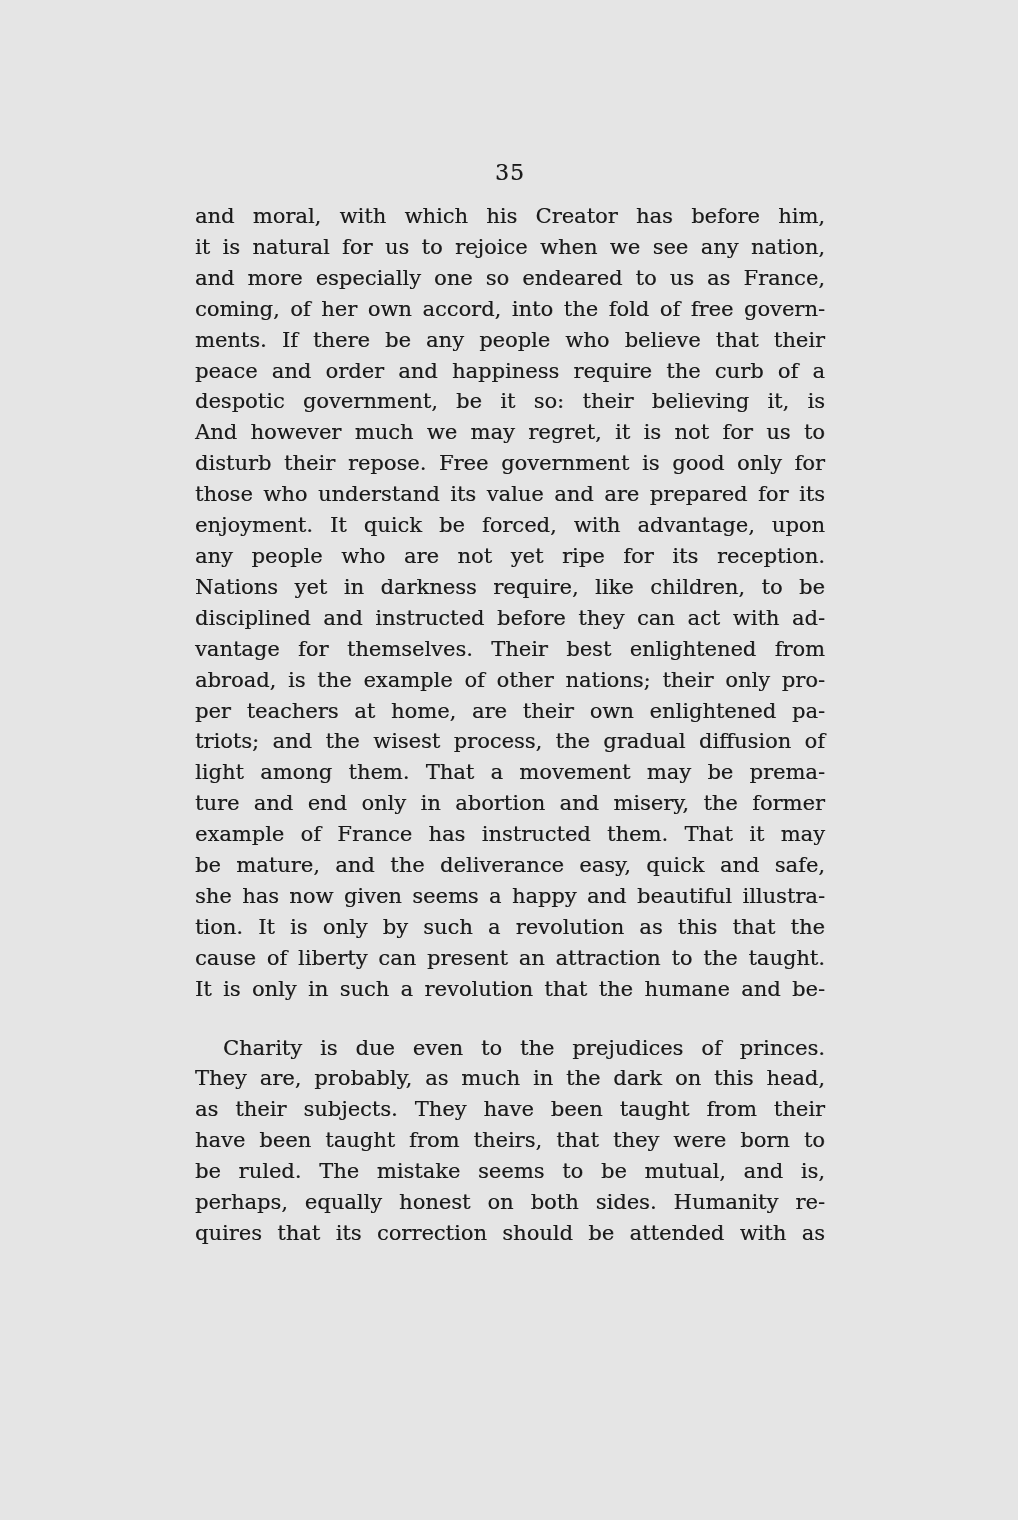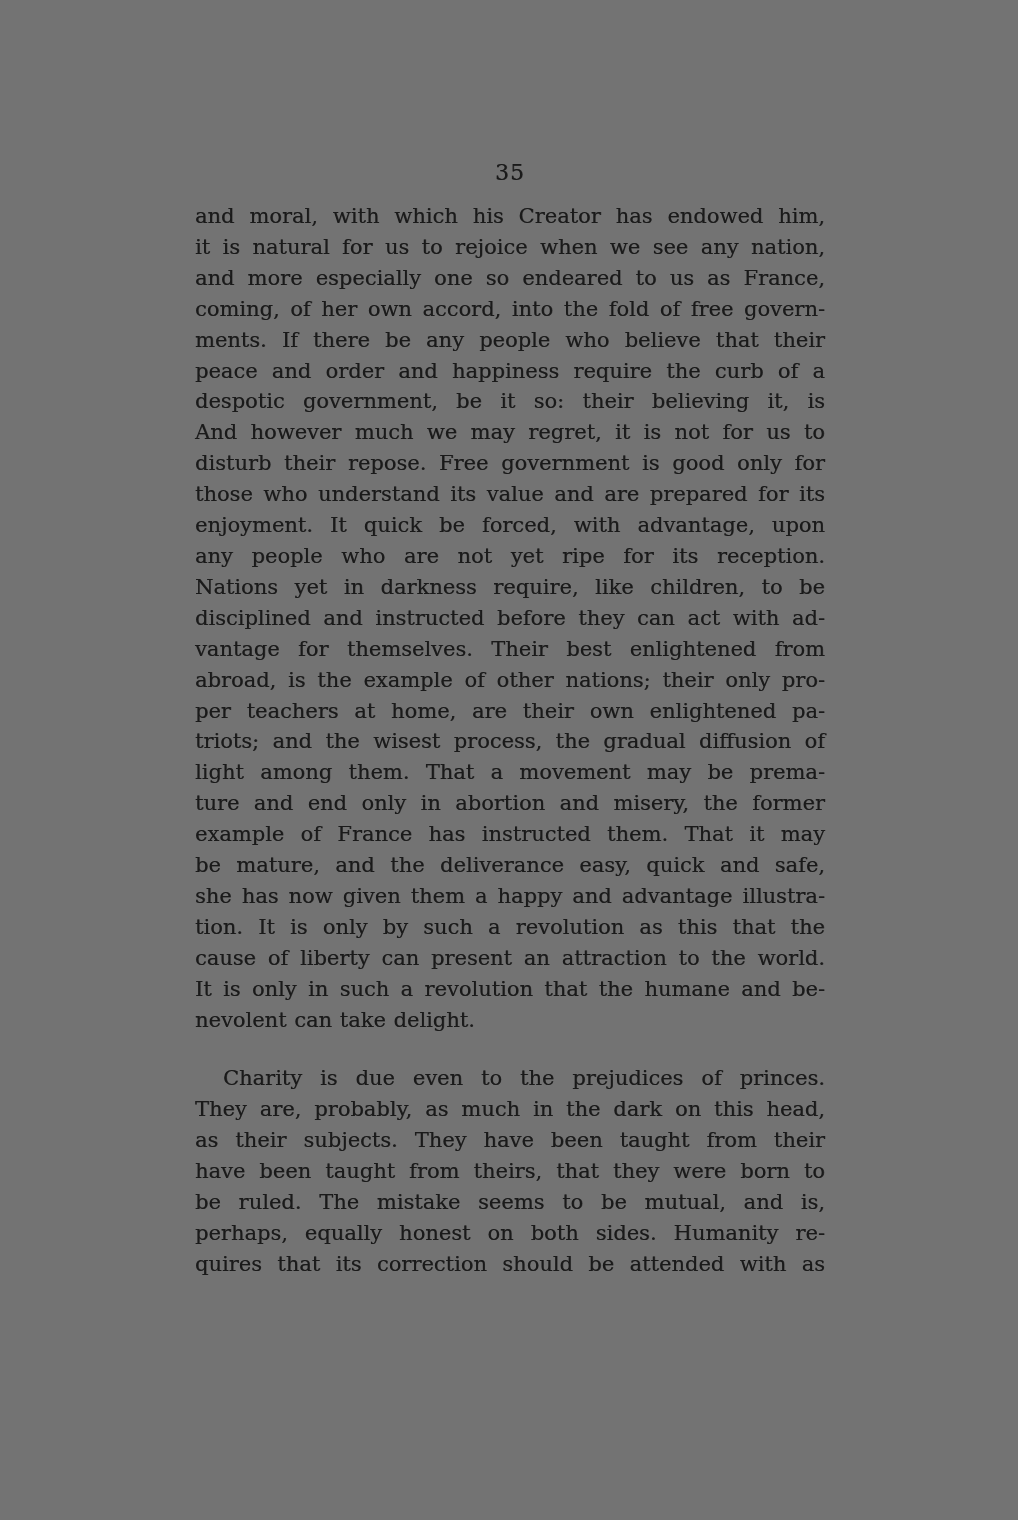--- a/index.html
+++ b/index.html
@@ -4,21 +4,21 @@
 <style>
   html, body {
     margin: 0;
     padding: 0;
     background: #ffffff;
   }
   .page {
     position: relative;
     width: 1018px;
     height: 1520px;
-    background: #737373;
+    background: #e5e5e5;
     overflow: hidden;
     font-family: "DejaVu Serif", "Liberation Serif", serif;
     color: #1a1a1a;
   }
   .page-number {
     position: absolute;
     top: 160px;
     left: 195px;
     width: 630px;
     text-align: center;
@@ -50,21 +50,21 @@
     margin-top: 28px;
   }
 </style>
 </head>
 <body>
 
 <div class="page">
   <div class="page-number">35</div>
   <div class="text-block">
       <div>
-        <div class="text-line">and moral, with which his Creator has endowed him,</div>
+        <div class="text-line">and moral, with which his Creator has before him,</div>
         <div class="text-line">it is natural for us to rejoice when we see any nation,</div>
         <div class="text-line">and more especially one so endeared to us as France,</div>
         <div class="text-line">coming, of her own accord, into the fold of free govern-</div>
         <div class="text-line">ments.  If there be any people who believe that their</div>
         <div class="text-line">peace and order and happiness require the curb of a</div>
         <div class="text-line">despotic government, be it so: their believing it, is</div>
         <div class="text-line">And however much we may regret, it is not for us to</div>
         <div class="text-line">disturb their repose.  Free government is good only for</div>
         <div class="text-line">those who understand its value and are prepared for its</div>
         <div class="text-line">enjoyment.  It quick be forced, with advantage, upon</div>
@@ -72,25 +72,24 @@
         <div class="text-line">Nations yet in darkness require, like children, to be</div>
         <div class="text-line">disciplined and instructed before they can act with ad-</div>
         <div class="text-line">vantage for themselves.  Their best enlightened from</div>
         <div class="text-line">abroad, is the example of other nations; their only pro-</div>
         <div class="text-line">per teachers at home, are their own enlightened pa-</div>
         <div class="text-line">triots; and the wisest process, the gradual diffusion of</div>
         <div class="text-line">light among them.  That a movement may be prema-</div>
         <div class="text-line">ture and end only in abortion and misery, the former</div>
         <div class="text-line">example of France has instructed them.  That it may</div>
         <div class="text-line">be mature, and the deliverance easy, quick and safe,</div>
-        <div class="text-line">she has now given them a happy and advantage illustra-</div>
+        <div class="text-line">she has now given seems a happy and beautiful illustra-</div>
         <div class="text-line">tion.  It is only by such a revolution as this that the</div>
-        <div class="text-line">cause of liberty can present an attraction to the world.</div>
+        <div class="text-line">cause of liberty can present an attraction to the taught.</div>
         <div class="text-line">It is only in such a revolution that the humane and be-</div>
-        <div class="text-line no-justify">nevolent can take delight.</div>
       </div>
       <div>
         <div class="text-line indent">Charity is due even to the prejudices of princes.</div>
         <div class="text-line">They are, probably, as much in the dark on this head,</div>
         <div class="text-line">as their subjects.  They have been taught from their</div>
         <div class="text-line">have been taught from theirs, that they were born to</div>
         <div class="text-line">be ruled.  The mistake seems to be mutual, and is,</div>
         <div class="text-line">perhaps, equally honest on both sides.  Humanity re-</div>
         <div class="text-line">quires that its correction should be attended with as</div>
       </div>

